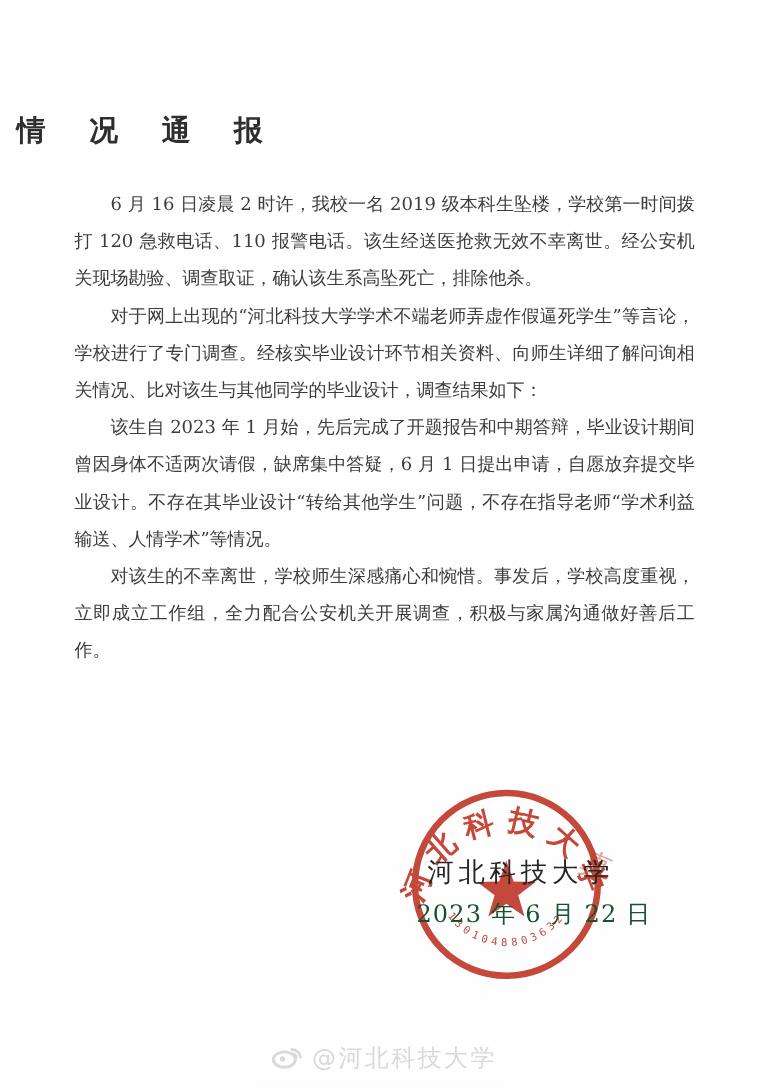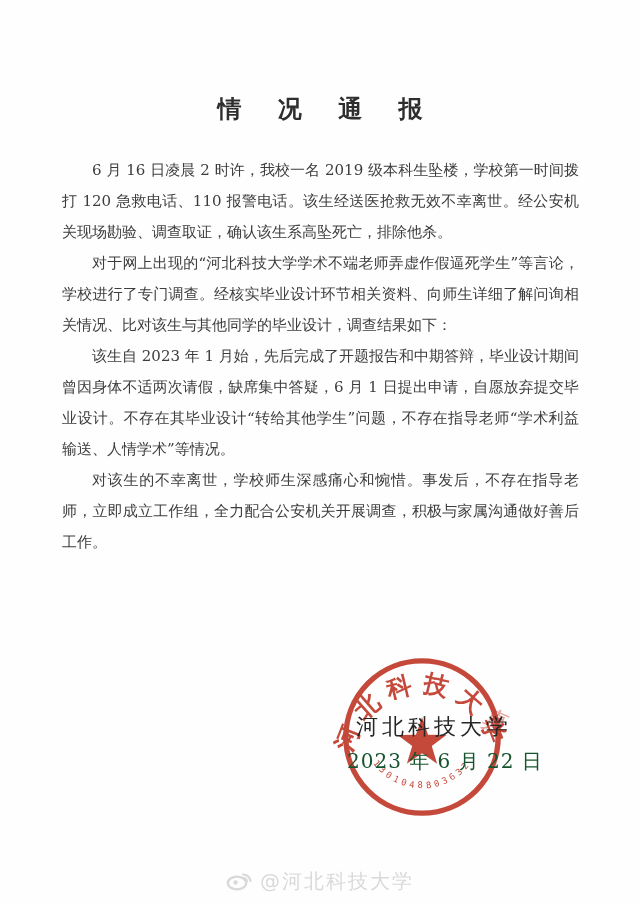--- a/index.html
+++ b/index.html
@@ -11,21 +11,21 @@
   .page{
     position:relative;
     width:640px;height:904px;
     background:#fefefe;
     overflow:hidden;
   }
   .title{
     position:absolute;
     top:93px;left:0;width:640px;
     margin:0;
-    text-align:center;
+    text-align:left;
     font-size:24px;
     font-weight:bold;
     color:#2e2e2e;
     letter-spacing:14px;
     text-indent:14px;
   }
   .body-text{
     position:absolute;
     top:155px;left:62px;width:517px;
     font-size:15px;
@@ -103,21 +103,21 @@
 <body>
 
 <div class="page">
 
   <h1 class="title">情 况 通 报</h1>
 
   <div class="body-text">
     <p>6 月 16 日凌晨 2 时许，我校一名 2019 级本科生坠楼，学校第一时间拨打 120 急救电话、110 报警电话。该生经送医抢救无效不幸离世。经公安机关现场勘验、调查取证，确认该生系高坠死亡，排除他杀。</p>
     <p>对于网上出现的“河北科技大学学术不端老师弄虚作假逼死学生”等言论，学校进行了专门调查。经核实毕业设计环节相关资料、向师生详细了解问询相关情况、比对该生与其他同学的毕业设计，调查结果如下：</p>
     <p>该生自 2023 年 1 月始，先后完成了开题报告和中期答辩，毕业设计期间曾因身体不适两次请假，缺席集中答疑，6 月 1 日提出申请，自愿放弃提交毕业设计。不存在其毕业设计“转给其他学生”问题，不存在指导老师“学术利益输送、人情学术”等情况。</p>
-    <p>对该生的不幸离世，学校师生深感痛心和惋惜。事发后，不存在指导老师，立即成立工作组，全力配合公安机关开展调查，积极与家属沟通做好善后工作。</p>
+    <p>对该生的不幸离世，学校师生深感痛心和惋惜。事发后，学校高度重视，立即成立工作组，全力配合公安机关开展调查，积极与家属沟通做好善后工作。</p>
   </div>
 
   <div class="sig-area">
 
     <svg class="seal" viewBox="0 0 180 180" aria-hidden="true">
       <circle cx="90" cy="90" r="77" fill="none" stroke="#c03a2b" stroke-width="5.5"></circle>
       <defs>
         <path id="arcTop" d="M 20,104 A 71,71 0 0 1 160,104" fill="none"></path>
         <path id="arcBot" d="M 30,92 A 61,61 0 0 0 150,92" fill="none"></path>
       </defs>

